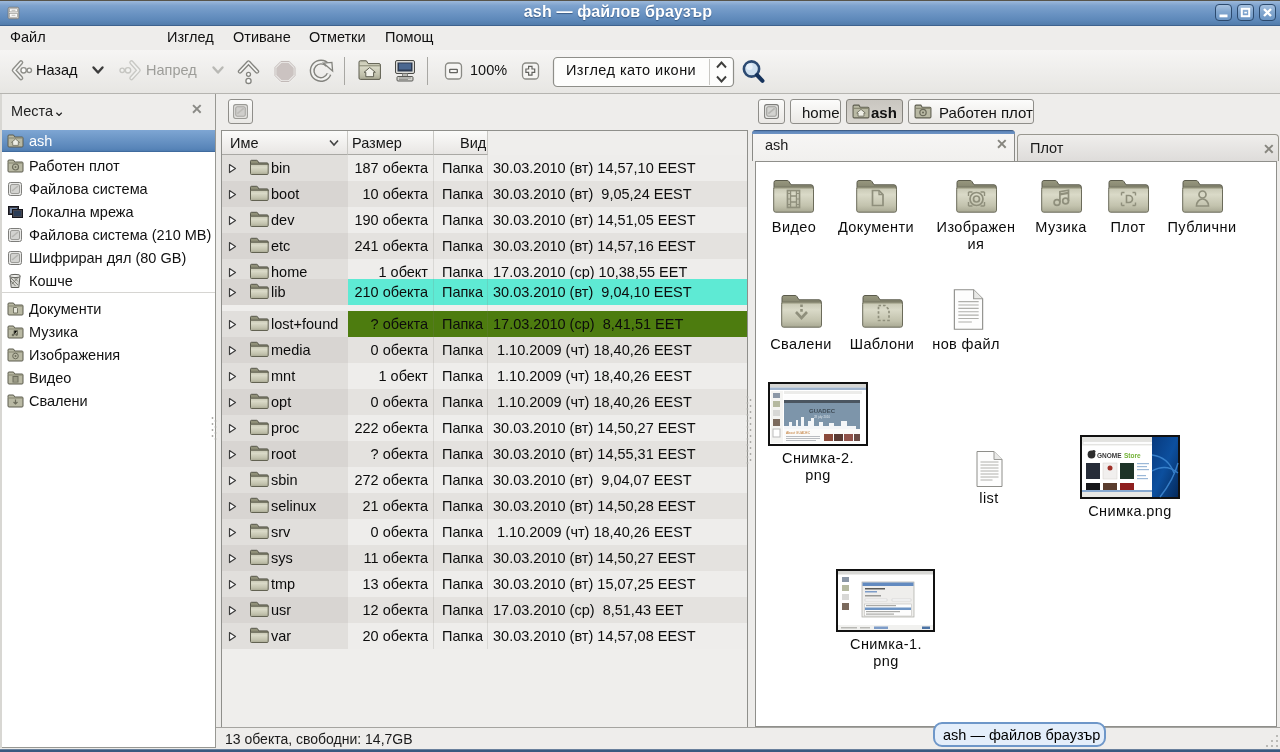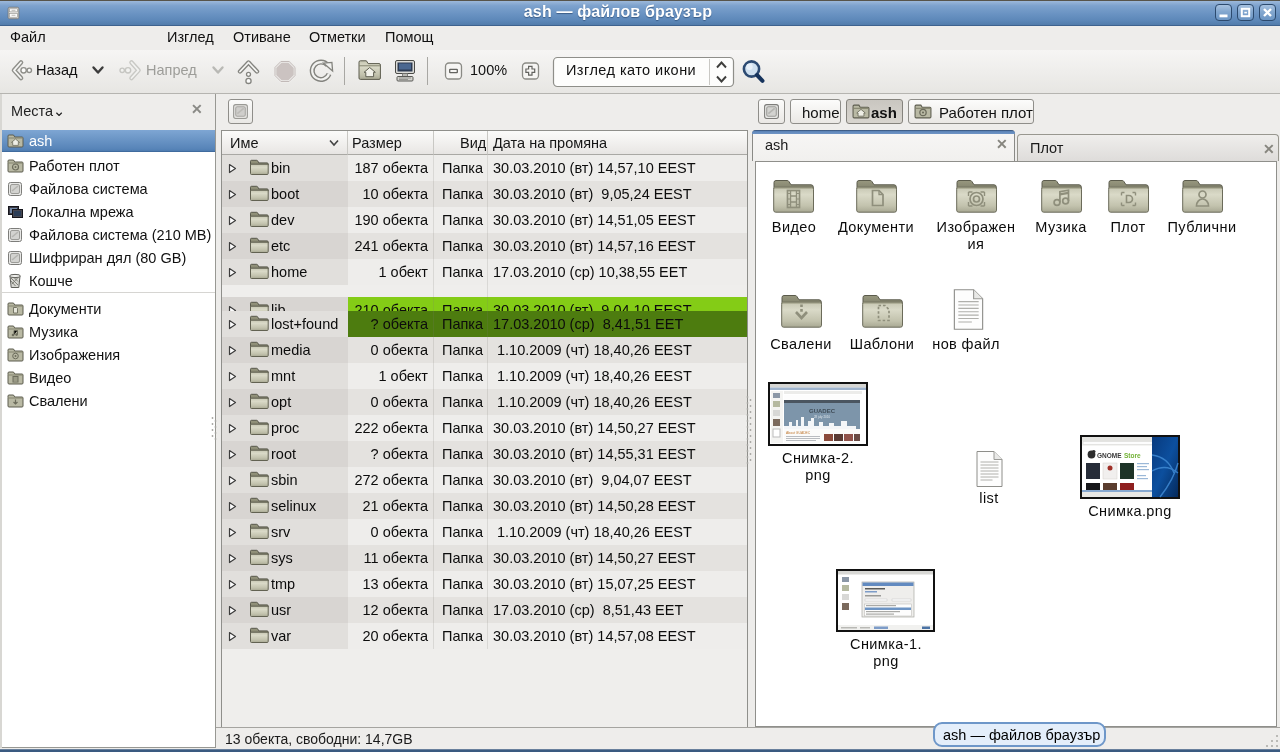--- a/index.html
+++ b/index.html
@@ -316,23 +316,20 @@
   <svg style="position:absolute;left:106px;top:8px;" width="12" height="8" viewBox="0 0 12 8">
         <path d="M2 1.5 L6 6 L10 1.5" fill="none" stroke="#444" stroke-width="1.6"></path>
       </svg>
     </div>
  <div class="hdr" style="left:126px;width:86px;">
       <span class="t" style="left:4px;">Размер</span>
     </div>
  <div class="hdr" style="left:212px;width:54px;">
       <span class="t" style="left:4px;margin-left:22px;">Вид</span>
     </div>
- <div class="hdr" style="left:266px;width:259px;border-right:none;">
-      <span class="t" style="left:5px;">Дата на промяна</span>
-    </div>
  <div style="position:absolute;left:211px;top:24px;width:1px;height:494px;background:rgba(120,120,115,0.18);z-index:3;"></div>
  <div style="position:absolute;left:265px;top:24px;width:1px;height:494px;background:rgba(120,120,115,0.18);z-index:3;"></div>
 <div class="lrow" style="top:24px;background:#eeedeb;">
 <div class="namecell" style="background:#e1dfdc;"></div>
 <svg class="exp" width="11" height="11" viewBox="0 0 11 11">
         <path d="M2.5 1.5 L8.5 5.5 L2.5 9.5 z" fill="#fdfdfd" stroke="#3c3c3c" stroke-width="1.2" stroke-linejoin="round"></path>
       </svg>
       <svg class="fic" width="21" height="19" viewBox="0 0 21 19">
         <path d="M1.5 7 V3.3 a1 1 0 0 1 1-1 h5.2 a1 1 0 0 1 .9 .5 l1.2 2.1 H18 a1.2 1.2 0 0 1 1.2 1.2 V7z" fill="url(#gtab)" stroke="#57574a"></path>
         <path d="M1.5 6.2 h17.7 v9.3 a1 1 0 0 1 -1 1 H2.5 a1 1 0 0 1 -1-1z" fill="url(#gfold)" stroke="#626252"></path>
@@ -391,21 +388,21 @@
       </svg>
       <svg class="fic" width="21" height="19" viewBox="0 0 21 19">
         <path d="M1.5 7 V3.3 a1 1 0 0 1 1-1 h5.2 a1 1 0 0 1 .9 .5 l1.2 2.1 H18 a1.2 1.2 0 0 1 1.2 1.2 V7z" fill="url(#gtab)" stroke="#57574a"></path>
         <path d="M1.5 6.2 h17.7 v9.3 a1 1 0 0 1 -1 1 H2.5 a1 1 0 0 1 -1-1z" fill="url(#gfold)" stroke="#626252"></path>
       </svg>
       <span class="nm">home</span>
       <span class="sz">1 обект</span>
       <span class="vd">Папка</span>
       <span class="dt">17.03.2010 (ср) 10,38,55 EET</span>
     </div>
-<div class="lrow" style="top:166px;background:#84cc16;">
+<div class="lrow" style="top:148px;background:#5eead4;">
 <div class="namecell" style="background:#d8d5d2;"></div>
 <svg class="exp" width="11" height="11" viewBox="0 0 11 11">
         <path d="M2.5 1.5 L8.5 5.5 L2.5 9.5 z" fill="#fdfdfd" stroke="#3c3c3c" stroke-width="1.2" stroke-linejoin="round"></path>
       </svg>
       <svg class="fic" width="21" height="19" viewBox="0 0 21 19">
         <path d="M1.5 7 V3.3 a1 1 0 0 1 1-1 h5.2 a1 1 0 0 1 .9 .5 l1.2 2.1 H18 a1.2 1.2 0 0 1 1.2 1.2 V7z" fill="url(#gtab)" stroke="#57574a"></path>
         <path d="M1.5 6.2 h17.7 v9.3 a1 1 0 0 1 -1 1 H2.5 a1 1 0 0 1 -1-1z" fill="url(#gfold)" stroke="#626252"></path>
       </svg>
       <span class="nm">lib</span>
       <span class="sz">210 обекта</span>

